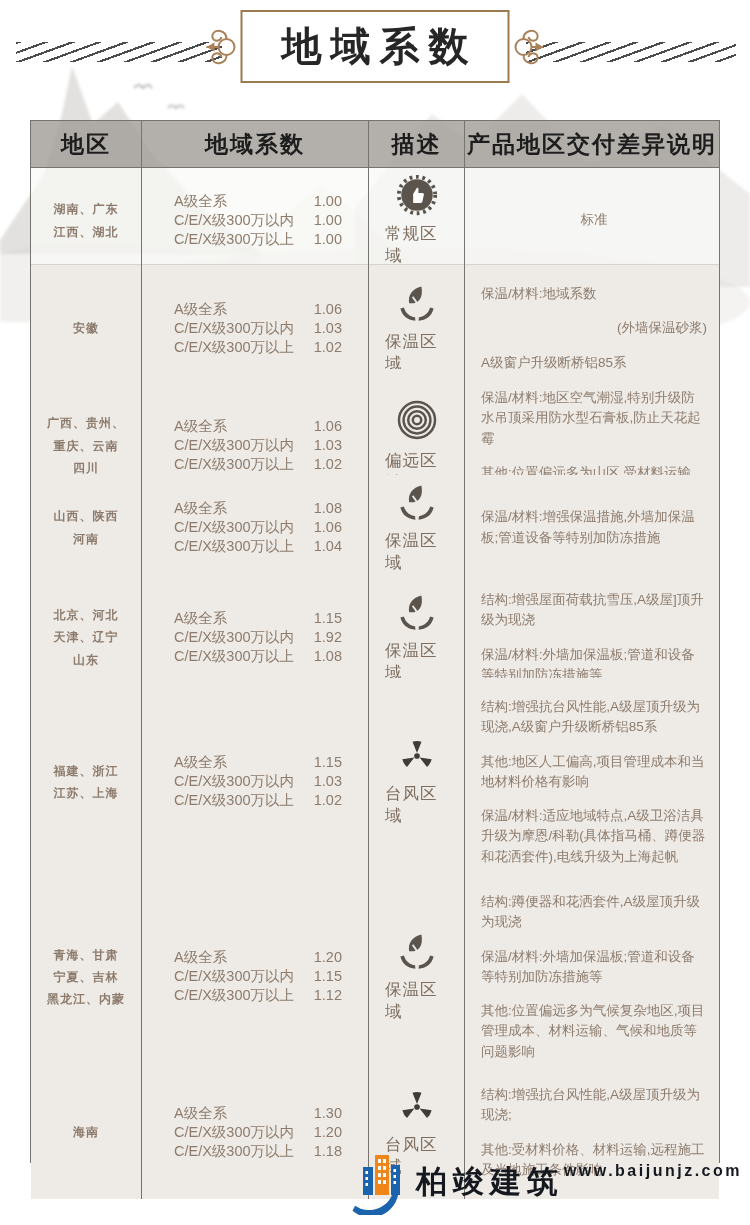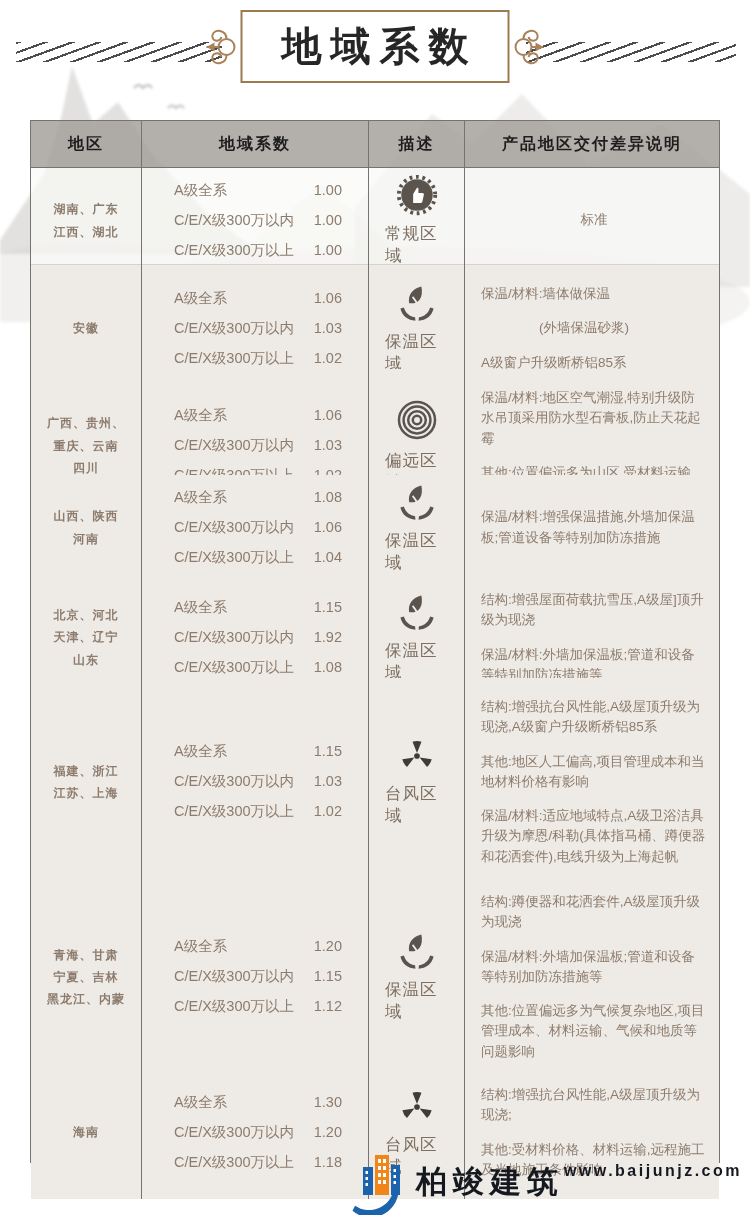--- a/index.html
+++ b/index.html
@@ -26,38 +26,38 @@
   .ornament.right{margin-left:-6px;transform:scaleX(-1);}
   
   .table{position:absolute;left:30px;top:120px;width:690px;z-index:1;
     border:1.5px solid #77736e;box-sizing:border-box;background:transparent;}
   .t-row{display:grid;grid-template-columns:110px 227px 96px 1fr;}
   .t-row + .t-row{border-top:1.5px solid #77736e;}
   .cell{box-sizing:border-box;min-width:0;}
   .cell + .cell{border-left:1.5px solid #77736e;}
   .t-head{height:46px;}
   .t-head .cell{background:rgba(162,159,154,0.82);display:flex;align-items:center;
-    justify-content:center;font-size:16px;font-weight:bold;color:#1d1d1d;letter-spacing:2px;}
+    justify-content:center;font-size:23px;font-weight:bold;color:#1d1d1d;letter-spacing:2px;}
   .data .cell{background:#eeebe7;}
   .data.first .cell{background:rgba(250,249,247,0.72);}
   .region{display:flex;align-items:center;justify-content:center;text-align:center;
     white-space:pre-line;color:#8d7c6d;font-size:12px;line-height:1.85;letter-spacing:1px;font-weight:bold;}
-  .coefs{display:flex;flex-direction:column;justify-content:center;gap:11px;
+  .coefs{display:flex;flex-direction:column;justify-content:center;
     padding:10px 26px 10px 32px;}
   .coef-line{display:flex;justify-content:space-between;align-items:baseline;
     color:#8d7c6d;font-size:14.5px;}
   .coef-line .val{text-align:center;}
   .zone{display:flex;flex-direction:column;align-items:center;justify-content:center;
     gap:7px;color:#7e6f61;font-size:16.5px;letter-spacing:1px;padding:6px 16px;}
   .zone svg{display:block;}
   .notes{display:flex;flex-direction:column;justify-content:center;
     padding:12px 12px 12px 16px;color:#8d7c6d;font-size:13.5px;line-height:1.5;}
   .notes p{margin:7px 0;white-space:pre-wrap;}
   .notes.centered{align-items:center;text-align:left;}
-  .notes p.indent{padding-left:58px;}
+  .notes p.indent{padding-left:58px;text-align:right;}
   
   .watermark{position:absolute;right:8px;bottom:10px;display:flex;align-items:center;
     z-index:5;}
   .wm-text{display:flex;flex-direction:row;margin-left:6px;}
   .wm-name{font-size:31px;font-weight:900;color:#15191f;letter-spacing:6px;white-space:nowrap;}
   .wm-url{font-size:16px;font-weight:bold;color:#15191f;letter-spacing:2.5px;margin-top:1px;}
 </style>
 </head>
 <body>
 
@@ -157,21 +157,21 @@
     <div class="cell zone">
       <svg width="42" height="42" viewBox="0 0 24 24">
         <path d="M14.5 2.5 c-5 1.2 -7.8 4.6 -7 9.6 5.2 .7 8.3 -2.8 7 -9.6 Z" fill="#5a544d"></path>
         <path d="M9.5 8.5 c1.8 2.2 3.2 4 3.6 7" stroke="#eeebe7" stroke-width="1" fill="none"></path>
         <path d="M4.5 14.5 c1 3.4 3.4 5.2 6.4 5.6 l.2 2 c-4.4 -.3 -7.6 -2.8 -8.6 -7 Z" fill="#5a544d"></path>
         <path d="M19.5 14.5 c-1 3.4 -3.4 5.2 -6.4 5.6 l-.2 2 c4.4 -.3 7.6 -2.8 8.6 -7 Z" fill="#5a544d"></path>
       </svg>
       <span>保温区域</span>
     </div>
     <div class="cell notes">
-      <p>保温/材料:墙体做保温</p>
+      <p>保温/材料:地域系数</p>
       <p class="indent">(外墙保温砂浆)</p>
       <p>A级窗户升级断桥铝85系</p>
     </div>
   </div>
 
   <div class="t-row data" style="height:105px">
     <div class="cell region">广西、贵州、
 重庆、云南
 四川</div>
     <div class="cell coefs">

